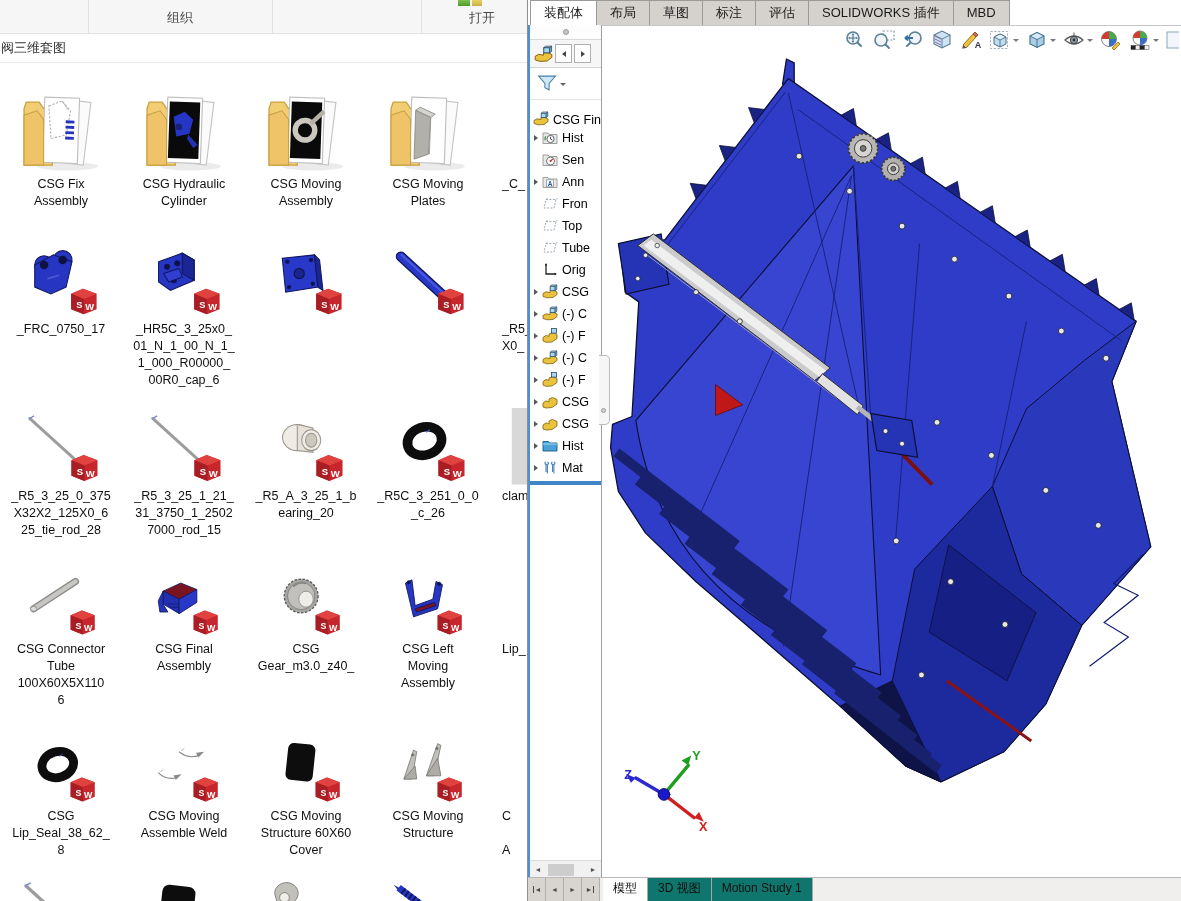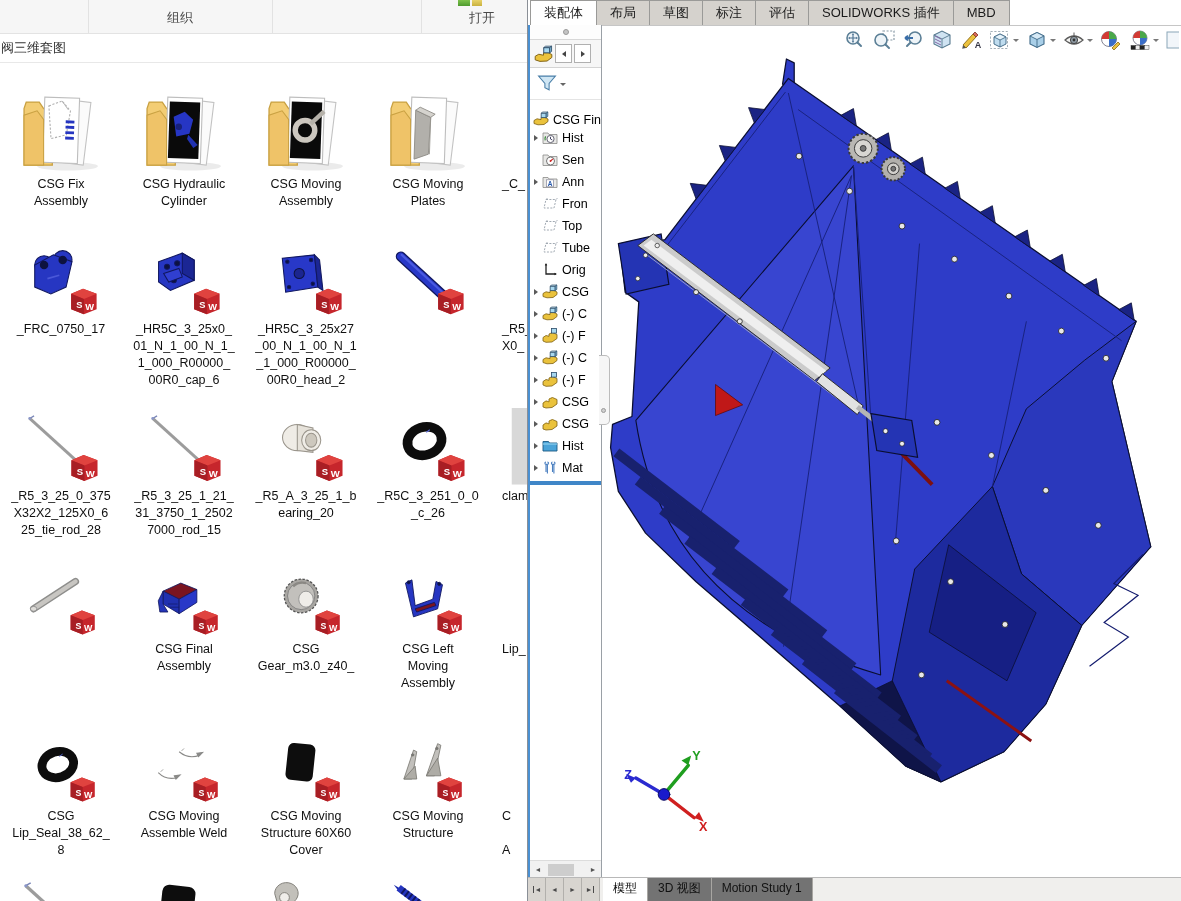--- a/index.html
+++ b/index.html
@@ -74,21 +74,21 @@
              border:1px solid #bcbcbc;border-left:none;border-radius:0 5px 5px 0;z-index:6;}
   .fm-handle .dot{position:absolute;left:2px;top:52px;width:5px;height:5px;border-radius:50%;
                   background:#cfcfcf;border:1px solid #9a9a9a;box-sizing:border-box;}
 
   
   .sw-bottom{position:absolute;left:0;bottom:0;right:0;height:23px;background:#f0efed;border-top:1px solid #b8b8b8;
              display:flex;align-items:stretch;z-index:6;}
   .nav-btn{width:17px;border-right:1px solid #b2b0ac;background:#d8d5d0;color:#4a4a4a;font-size:7px;
            display:flex;align-items:center;justify-content:center;}
   .nav-btn .bar{display:inline-block;width:1px;height:7px;background:#4a4a4a;margin:0 1px;}
-  .bt-tab{padding:0 10px;font-size:12px;line-height:21px;background:#737373;border-right:1px solid #a8a6a2;
+  .bt-tab{padding:0 10px;font-size:12px;line-height:21px;background:#0f766e;border-right:1px solid #a8a6a2;
           color:#111;white-space:nowrap;cursor:default;}
   .bt-tab.active{background:#fff;}
   .bt-gap{width:3px;}
 </style>
 </head>
 <body>
 
 <section class="explorer">
   <div class="ex-ribbon">
     <span class="ex-group" style="left:88px;width:184px;">组织</span>
@@ -260,24 +260,20 @@
             </g>
             <g transform="translate(56,52)">
               <path d="M2,8 L16,2 L32,8 L32,26 L17,32 L2,26 Z" fill="#c6262c"></path>
               <path d="M2,8 L16,2 L32,8 L17,14 Z" fill="#e0433f"></path>
               <path d="M2,8 L17,14 L17,32 L2,26 Z" fill="#a81e24"></path>
               <text x="8" y="25" font-size="11" font-weight="bold" fill="#fff" font-family="Liberation Sans,sans-serif">S</text>
               <text x="18.5" y="27" font-size="11" font-weight="bold" fill="#fff" font-family="Liberation Sans,sans-serif">W</text>
             </g>
           </svg>
         </div>
-        <div class="lbl">_HR5C_3_25x27
-_00_N_1_00_N_1
-_1_000_R00000_
-00R0_head_2</div>
       </div>
       <div class="cell" style="left: 367px; top: 181px;">
         <div class="thumb" style="height: 78px;">
           <svg viewBox="0 0 92 92" width="78" height="78">
             <path d="M14,16 L64,62" stroke="#10175e" stroke-width="12" stroke-linecap="round"></path>
             <path d="M14,16 L64,62" stroke="#2838c8" stroke-width="9" stroke-linecap="round"></path>
             <path d="M15,14 L63,58" stroke="#4a5ae0" stroke-width="2.5" stroke-linecap="round"></path>
             <g transform="translate(56,52)">
               <path d="M2,8 L16,2 L32,8 L32,26 L17,32 L2,26 Z" fill="#c6262c"></path>
               <path d="M2,8 L16,2 L32,8 L17,14 Z" fill="#e0433f"></path>
@@ -394,20 +390,24 @@
             <ellipse cx="12" cy="52" rx="4" ry="3" fill="#dedcd8" stroke="#888"></ellipse>
             <g transform="translate(56,52)">
               <path d="M2,8 L16,2 L32,8 L32,26 L17,32 L2,26 Z" fill="#c6262c"></path>
               <path d="M2,8 L16,2 L32,8 L17,14 Z" fill="#e0433f"></path>
               <path d="M2,8 L17,14 L17,32 L2,26 Z" fill="#a81e24"></path>
               <text x="8" y="25" font-size="11" font-weight="bold" fill="#fff" font-family="Liberation Sans,sans-serif">S</text>
               <text x="18.5" y="27" font-size="11" font-weight="bold" fill="#fff" font-family="Liberation Sans,sans-serif">W</text>
             </g>
           </svg>
         </div>
+        <div class="lbl">CSG Connector
+Tube
+100X60X5X110
+6</div>
       </div>
       <div class="cell" style="left: 123px; top: 505px;">
         <div class="thumb" style="height: 74px;">
           <svg viewBox="0 0 92 92" width="74" height="74">
             <g stroke="#10175e" stroke-width="1">
               <path d="M20,30 L42,20 L62,28 L40,40 Z" fill="#7a1420"></path>
               <path d="M20,30 L40,40 L40,58 L20,46 Z" fill="#2030b0"></path>
               <path d="M40,40 L62,28 L62,44 L40,58 Z" fill="#2838c8"></path>
               <path d="M14,42 L20,30 L20,46 L26,56 L16,56 Z" fill="#2434b8"></path>
               <path d="M26,46 h12 M28,50 h12" stroke="#121c70"></path>

